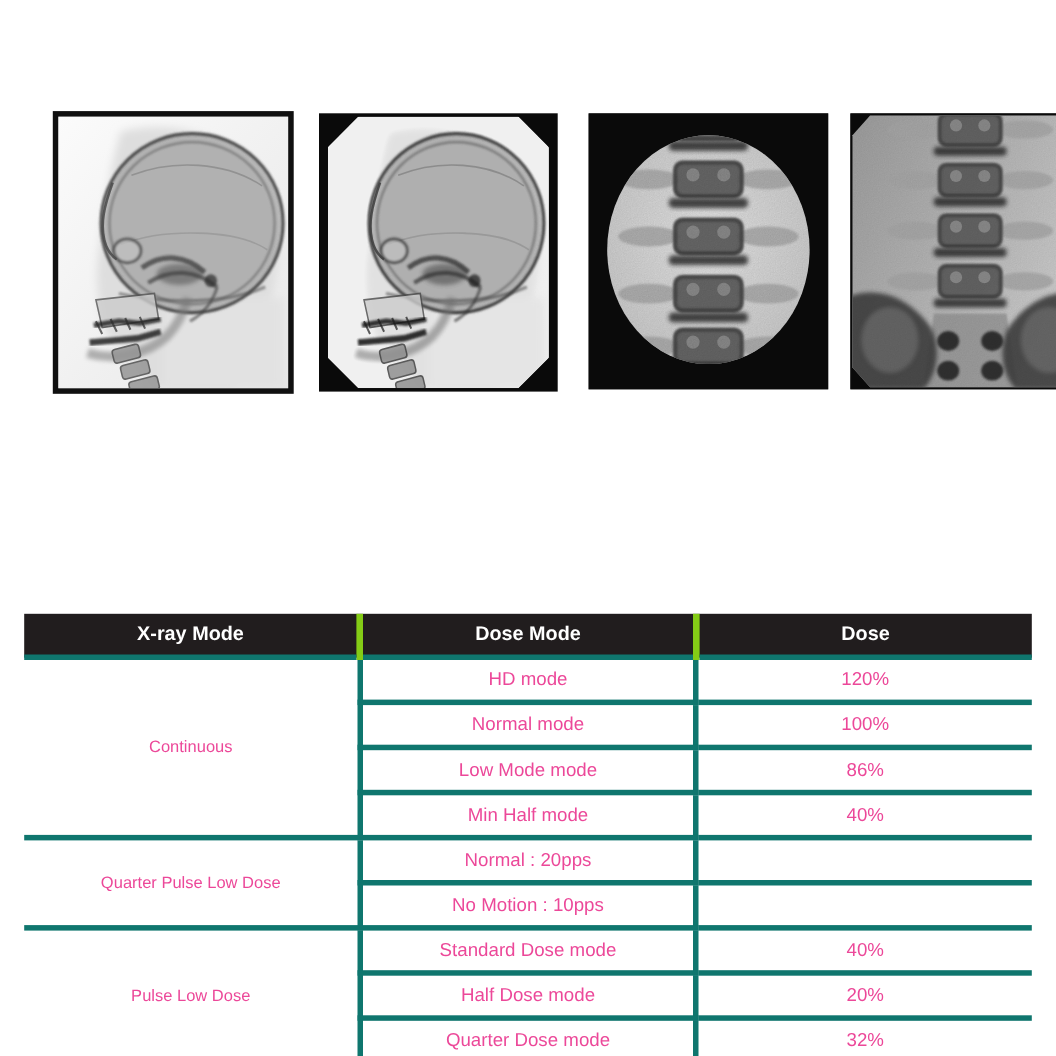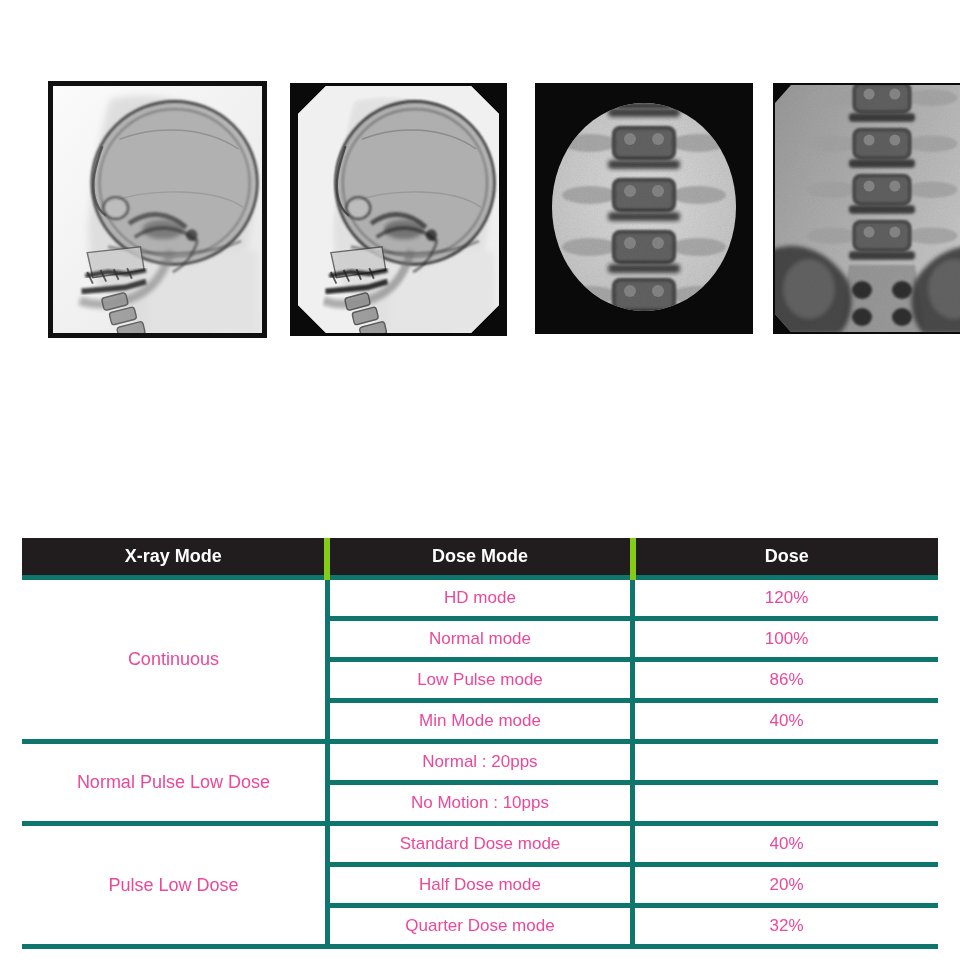--- a/index.html
+++ b/index.html
@@ -3,21 +3,21 @@
 <meta charset="utf-8">
 <style>
   html,body { margin:0; padding:0; }
   body {
     width:960px; height:960px;
     background:#ffffff;
     font-family:"Liberation Sans", sans-serif;
     position:relative;
     overflow:hidden;
   }
-  .page { position:absolute; inset:0; }
+  .page { position:absolute; inset:0;margin-top:20px; }
 
   
   .fig { position:absolute; overflow:hidden; }
   .fig svg { display:block; width:100%; height:100%; }
 
   .fig1 { left:8px;  top:65px; width:219px; height:257px;
           border:5px solid #101010; box-sizing:border-box; background:#f7f7f7; }
   .fig2 { left:250px; top:67px; width:217px; height:253px; background:#0a0a0a; }
   .fig2 .oct-clip { position:absolute; top:3px; bottom:3px; left:8px; right:8px;
           clip-path: polygon(28px 0, calc(100% - 28px) 0, 100% 28px, 100% calc(100% - 28px),
@@ -39,21 +39,21 @@
     height:37px; padding:0; text-align:center; vertical-align:middle;
   }
   .dose-table th + th { border-left:6px solid #84cc16; }
   .dose-table td {
     height:36px; padding:0;
     text-align:center; vertical-align:middle;
     font-size:17px; color:#ec4899;
     background:#ffffff;
     border:5px solid #0f766e;
   }
-  .dose-table td.mode-cell { border-left:none; font-size:18px; }
+  .dose-table td.mode-cell { border-left:none; font-size:15px; }
   .dose-table td.dv { border-right:none; }
 </style>
 </head>
 <body>
 
 <svg width="0" height="0" style="position:absolute" aria-hidden="true">
   <defs>
     <linearGradient id="gSkullBg" x1="0" y1="0" x2="1" y2="1">
       <stop offset="0" stop-color="#fbfbfb"></stop>
         <stop offset="1" stop-color="#e7e7e7"></stop>
@@ -210,29 +210,29 @@
       <tr>
         <td class="mode-cell" rowspan="4">Continuous</td>
         <td class="dm">HD mode</td>
         <td class="dv">120%</td>
       </tr>
       <tr>
         <td class="dm">Normal mode</td>
         <td class="dv">100%</td>
       </tr>
       <tr>
-        <td class="dm">Low Pulse mode</td>
+        <td class="dm">Low Mode mode</td>
         <td class="dv">86%</td>
       </tr>
       <tr>
-        <td class="dm">Min Mode mode</td>
+        <td class="dm">Min Half mode</td>
         <td class="dv">40%</td>
       </tr>
       <tr>
-        <td class="mode-cell" rowspan="2">Normal Pulse Low Dose</td>
+        <td class="mode-cell" rowspan="2">Quarter Pulse Low Dose</td>
         <td class="dm">Normal : 20pps</td>
         <td class="dv"></td>
       </tr>
       <tr>
         <td class="dm">No Motion : 10pps</td>
         <td class="dv"></td>
       </tr>
       <tr>
         <td class="mode-cell" rowspan="3">Pulse Low Dose</td>
         <td class="dm">Standard Dose mode</td>

